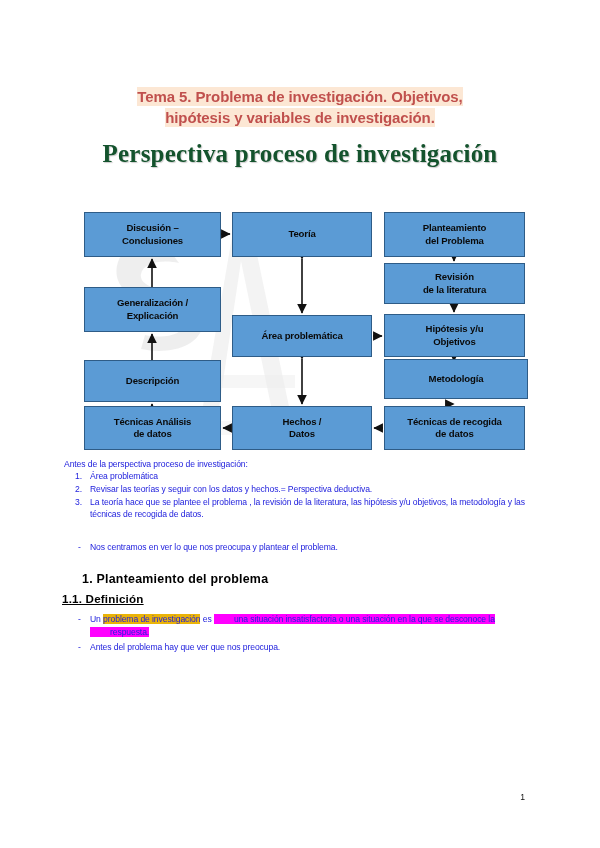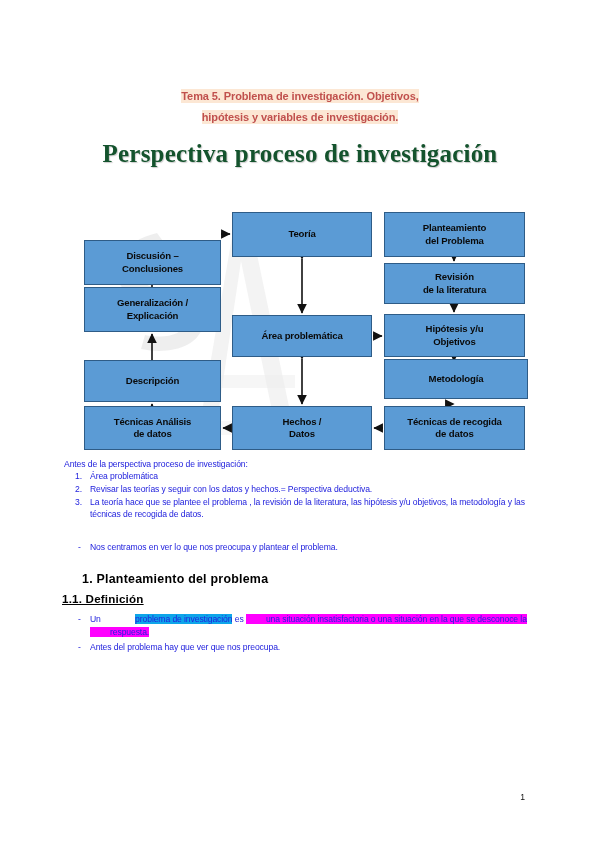--- a/index.html
+++ b/index.html
@@ -22,21 +22,21 @@
     background: #ffffff;
   }
 
   
   .doc-title {
     position: absolute;
     left: 92px;
     top: 86px;
     width: 416px;
     text-align: center;
-    font-size: 11px;
+    font-size: 15px;
     font-weight: bold;
     line-height: 21px;
     color: #C0504D;
     letter-spacing: -0.1px;
   }
   .doc-title .tl {
     background: #FCE7D4;
     box-decoration-break: clone;
     -webkit-box-decoration-break: clone;
     padding: 1px 0;
@@ -135,21 +135,21 @@
     top: 592px;
     font-size: 11.6px;
     font-weight: bold;
     color: #000000;
     letter-spacing: 0.2px;
     text-decoration: underline;
   }
 
   .def-block { left: 64px; top: 613px; width: 470px; }
   .def-block .dash-body { line-height: 12.8px; }
-  .hl-cyan { background: #0ea5e9; margin-left: 32px; }
+  .hl-cyan { background: #eab308; }
   .hl-magenta { background: #FF00FF; box-decoration-break: clone; padding-left: 20px; -webkit-box-decoration-break: clone; }
 
   .bullet2 { left: 64px; top: 641px; width: 470px; }
 
   .page-number {
     position: absolute;
     left: 0;
     top: 792px;
     width: 600px;
     text-align: right;
@@ -215,21 +215,21 @@
 
         <line x1="454" y1="404" x2="454" y2="404" marker-end="url(#ah)"></line>
 
         <line x1="383" y1="428" x2="374" y2="428" marker-end="url(#ah)"></line>
 
         <line x1="231" y1="428" x2="223" y2="428" marker-end="url(#ah)"></line>
       </g>
     </svg>
 
     <div class="diagram-layer" id="box-host">
-        <div class="dbox" style="left: 84px; top: 212px; width: 137px; height: 45px; margin-top: 28px;">
+        <div class="dbox" style="left: 84px; top: 212px; width: 137px; height: 45px;">
           <span>Discusión –<br>Conclusiones</span>
         </div>
         <div class="dbox" style="left: 232px; top: 212px; width: 140px; height: 45px;">
           <span>Teoría</span>
         </div>
         <div class="dbox" style="left: 384px; top: 212px; width: 141px; height: 45px;">
           <span>Planteamiento<br>del Problema</span>
         </div>
         <div class="dbox" style="left: 384px; top: 263px; width: 141px; height: 41px;">
           <span>Revisión<br>de la literatura</span>

